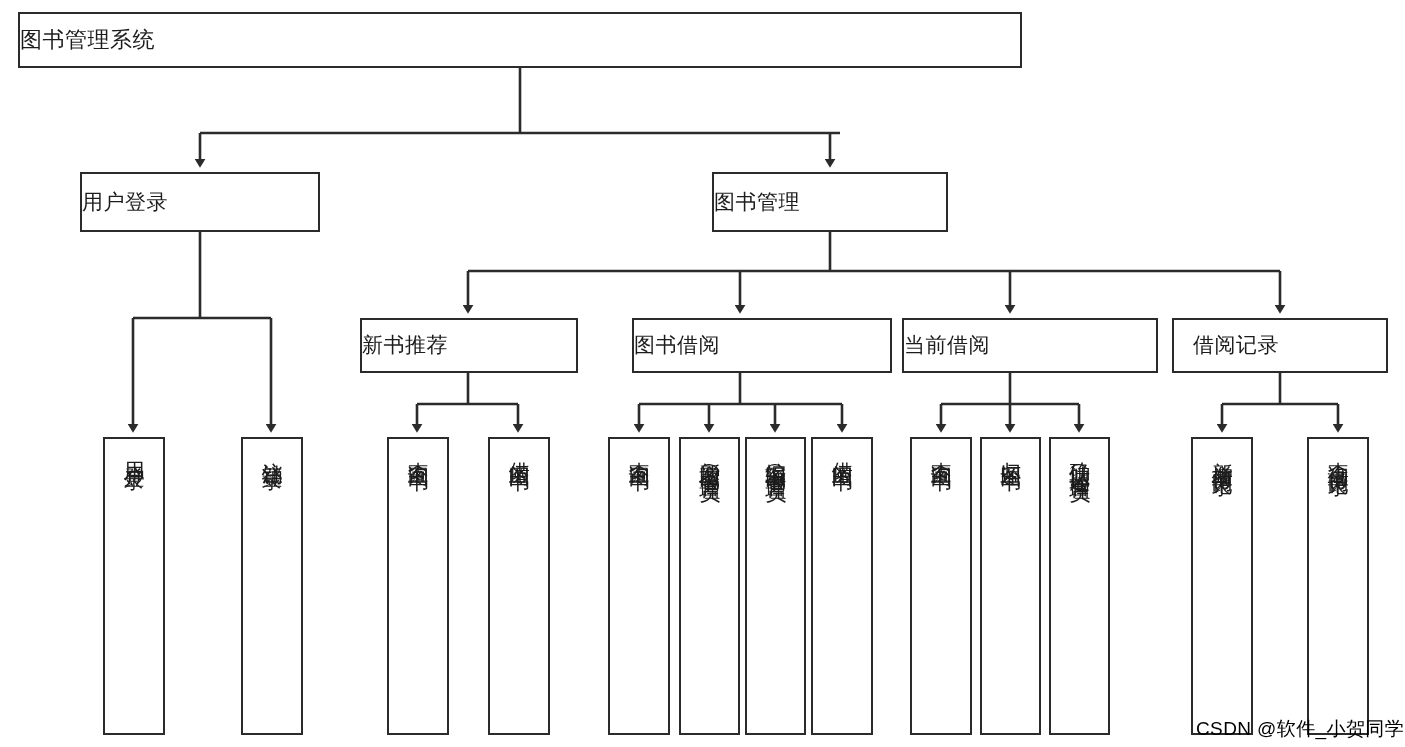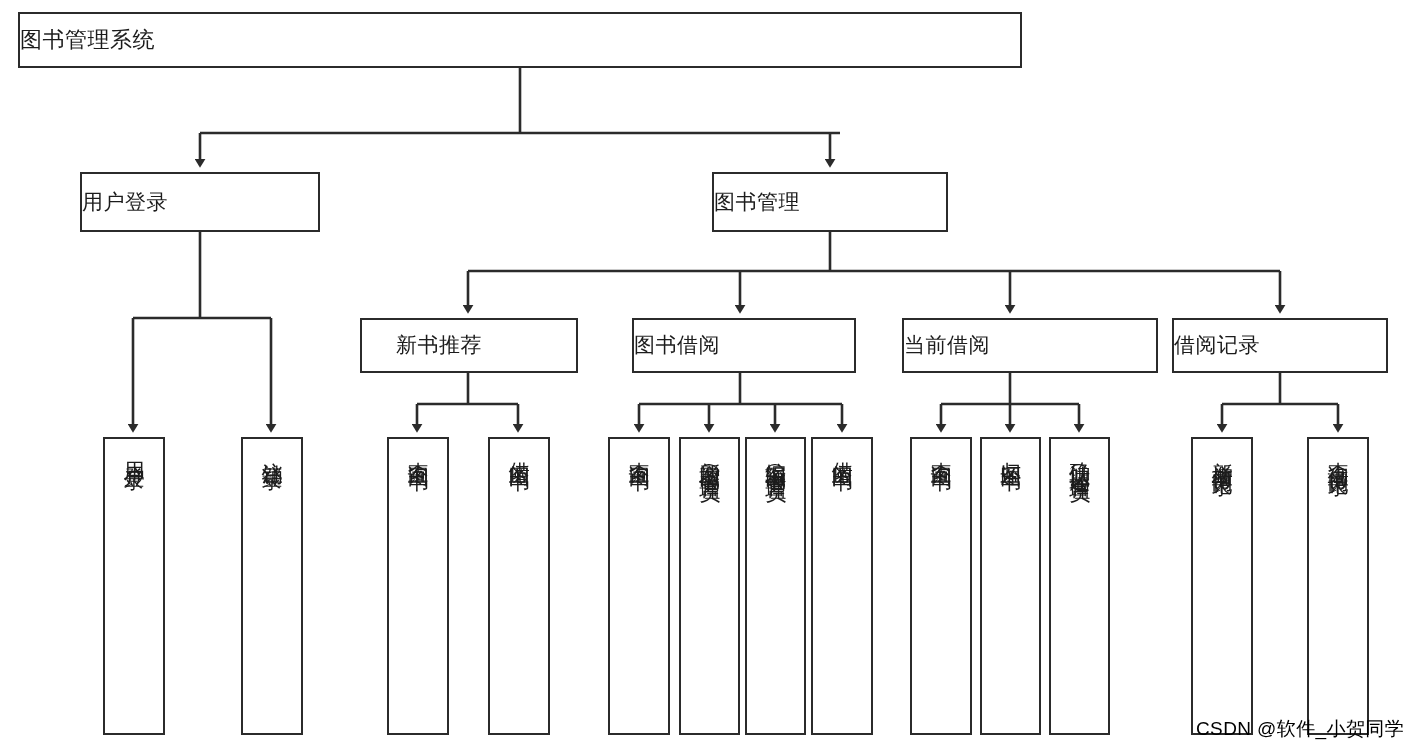--- a/index.html
+++ b/index.html
@@ -135,30 +135,30 @@
     <span class="node-label">图书管理系统</span>
   </div>
 
   <div class="node branch" style="left:80px; top:172px; width:240px; height:60px;">
     <span class="node-label">用户登录</span>
   </div>
   <div class="node branch" style="left:712px; top:172px; width:236px; height:60px;">
     <span class="node-label">图书管理</span>
   </div>
 
-  <div class="node branch" style="left:360px; top:318px; width:218px; height:55px;padding-left:34px;">
+  <div class="node branch" style="left:360px; top:318px; width:218px; height:55px;">
     <span class="node-label">新书推荐</span>
   </div>
-  <div class="node branch" style="left:632px; top:318px; width:224px; height:55px;">
+  <div class="node branch" style="left:632px; top:318px; width:260px; height:55px;">
     <span class="node-label">图书借阅</span>
   </div>
   <div class="node branch" style="left:902px; top:318px; width:256px; height:55px;">
     <span class="node-label">当前借阅</span>
   </div>
-  <div class="node branch" style="left:1172px; top:318px; width:216px; height:55px;">
+  <div class="node branch" style="left:1172px; top:318px; width:216px; height:55px;padding-left:19px;">
     <span class="node-label">借阅记录</span>
   </div>
 
   <div class="node leaf" style="left:103px; top:437px; width:62px; height:298px;">
     <span class="node-label">用户登录</span>
   </div>
   <div class="node leaf" style="left:241px; top:437px; width:62px; height:298px;">
     <span class="node-label">注销登录</span>
   </div>
 

